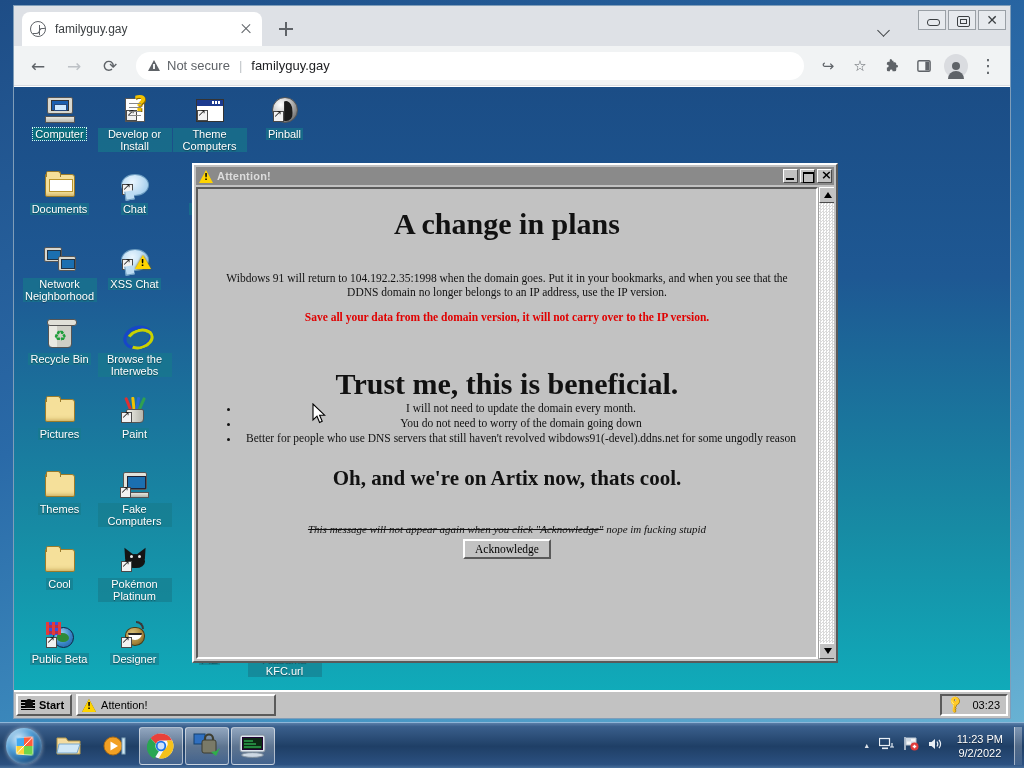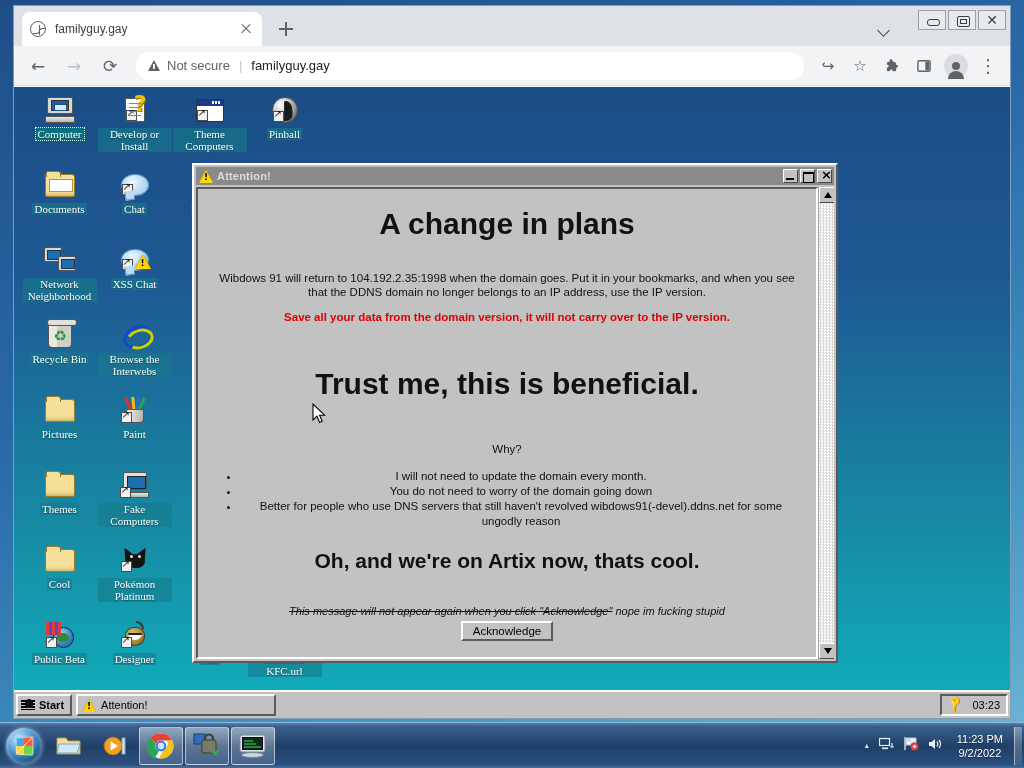--- a/index.html
+++ b/index.html
@@ -203,21 +203,21 @@
     align-items: center; padding-top: 3px; cursor: pointer;
   }
   .dicon .glyph {
     width: 34px; height: 32px; position: relative; margin-bottom: 2px;
     display: flex; align-items: center; justify-content: center;
   }
   .dicon .dlabel {
     font-size: 11px; color: #fff; text-align: center; line-height: 12px;
     background: rgba(22,122,138,.62); padding: 0 2px; max-width: 74px;
     text-shadow: 0 1px 1px rgba(0,0,0,.4);
-    font-family: Liberation Serif, serif;
+    font-family: Liberation Sans, sans-serif;
   }
   .dicon.selected .dlabel { background: #0a6f7f; outline: 1px dotted #cfe; }
   .shortcut-arrow {
     position: absolute; left: 0; bottom: 0; width: 11px; height: 11px;
     background: #f2f2f2; border: 1px solid #4a4a4a;
   }
   .shortcut-arrow::after {
     content: "\2197"; position: absolute; left: 0px; top: -4px; font-size: 10px; color: #111;
     font-family: "DejaVu Sans", sans-serif;
   }
@@ -566,21 +566,21 @@
     content: ""; position: absolute; left: 2px; bottom: 2px; width: 8px; height: 2px; background: #000;
   }
   #dlg-title .tbtn.mx::after {
     content: ""; position: absolute; left: 2px; top: 2px; width: 9px; height: 8px;
     border: 1px solid #000; border-top-width: 2px;
   }
   #dlg-title .tbtn.cl::after {
     content: "\00D7"; position: absolute; left: 3px; top: -3px; font-size: 13px; color: #000;
     font-family: "DejaVu Sans", sans-serif; font-weight: bold;
   }
-  #dlg-body { flex: 1; display: flex; margin: 0 2px 2px 2px; overflow: hidden; }
+  #dlg-body { flex: 1; display: flex; margin: 0 2px 2px 2px; overflow: hidden; font-family: Liberation Serif, serif; }
   #dlg-content {
     flex: 1; background: #c2c2c2; padding: 10px 14px 6px 14px;
     overflow: hidden; position: relative;
     color: #111;
   }
   #dlg-scroll {
     width: 16px; background: #d4d0c8; display: flex; flex-direction: column;
     justify-content: space-between; border-left: 1px solid #a0a0a0;
   }
   #dlg-scroll .sb {
@@ -943,21 +943,20 @@
           <span class="tbtn mn"></span>
           <span class="tbtn mx"></span>
           <span class="tbtn cl"></span>
         </div>
         <div id="dlg-body">
           <div id="dlg-content" class="w95-in">
             <h1 class="dlg-h1">A change in plans</h1>
             <p class="dlg-p">Wibdows 91 will return to 104.192.2.35:1998 when the domain goes. Put it in your bookmarks, and when you see that the DDNS domain no longer belongs to an IP address, use the IP version.</p>
             <p class="dlg-red">Save all your data from the domain version, it will not carry over to the IP version.</p>
             <h2 class="dlg-h2">Trust me, this is beneficial.</h2>
-            <p class="dlg-why">Why?</p>
             <ul class="dlg-list">
               <li>I will not need to update the domain every month.</li>
               <li>You do not need to worry of the domain going down</li>
               <li>Better for people who use DNS servers that still haven't revolved wibdows91(-devel).ddns.net for some ungodly reason</li>
             </ul>
             <h3 class="dlg-h3">Oh, and we're on Artix now, thats cool.</h3>
             <p class="dlg-foot">
               <span class="strike">This message will not appear again when you click "Acknowledge"</span><span> nope im fucking stupid</span>
             </p>
             <div id="ack-wrap">

